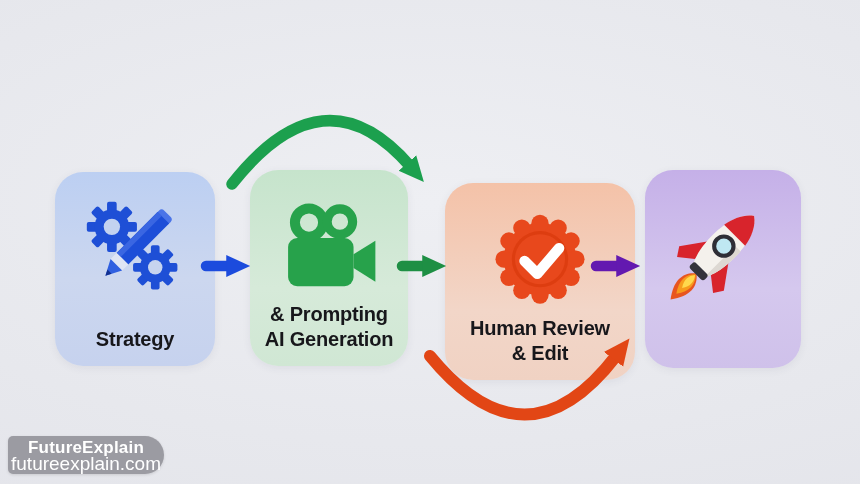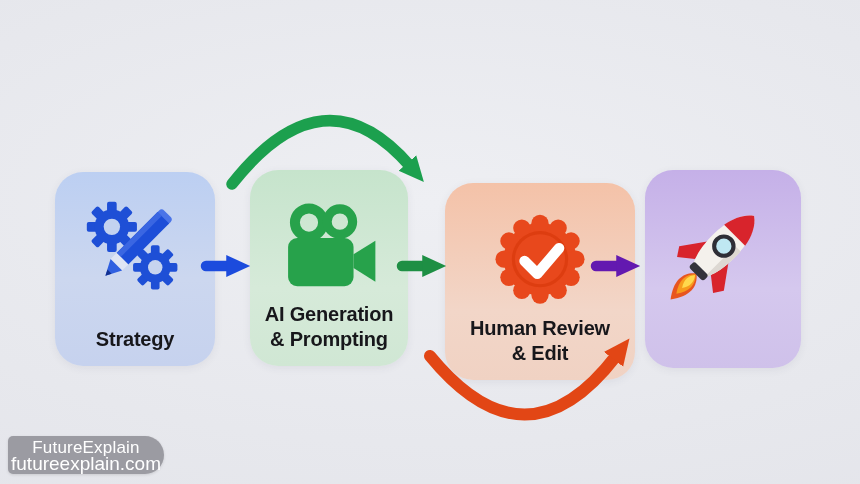--- a/index.html
+++ b/index.html
@@ -41,21 +41,21 @@
   }
   .watermark{
     position:absolute;left:8px;top:436px;
     width:156px;height:38px;
     background:#9b9ba2;
     border-radius:5px 19px 19px 5px;
     display:flex;flex-direction:column;align-items:center;justify-content:center;
     color:#ffffff;
     box-shadow:0 1px 3px rgba(0,0,0,0.12);
   }
-  .wm-title{font-weight:400;font-size:17px;line-height:18px;letter-spacing:0.2px;}
+  .wm-title{font-weight:700;font-size:17px;line-height:18px;letter-spacing:0.2px;}
   .wm-url{font-weight:400;font-size:19px;line-height:14px;}
 </style>
 </head>
 <body>
 
 <div class="stage">
 
   <div class="step-card card-1">
     <div class="icon-wrap">
       <svg width="106" height="106" viewBox="0 0 110 110">
@@ -106,22 +106,22 @@
   <div class="step-card card-2">
     <div class="icon-wrap">
       <svg width="100" height="100" viewBox="0 0 110 110">
         <circle cx="33" cy="27" r="15.5" fill="none" stroke="#27a24b" stroke-width="11"></circle>
         <circle cx="67" cy="26" r="14" fill="none" stroke="#27a24b" stroke-width="10"></circle>
         <rect x="10" y="44" width="72" height="53" rx="10" fill="#27a24b"></rect>
         <polygon points="82,62 106,47 106,92 82,77" fill="#27a24b"></polygon>
       </svg>
     </div>
     <div class="step-label">
+      <span>&amp; Prompting</span>
       <span>AI Generation</span>
-      <span>&amp; Prompting</span>
     </div>
   </div>
 
   <div class="step-card card-3">
     <div class="icon-wrap">
       <svg width="100" height="100" viewBox="0 0 110 110">
         <g fill="#e8481c">
           <circle cx="55" cy="53" r="40"></circle>
           <circle cx="55" cy="13.5" r="9.5"></circle>
           <circle cx="55" cy="92.5" r="9.5"></circle>

